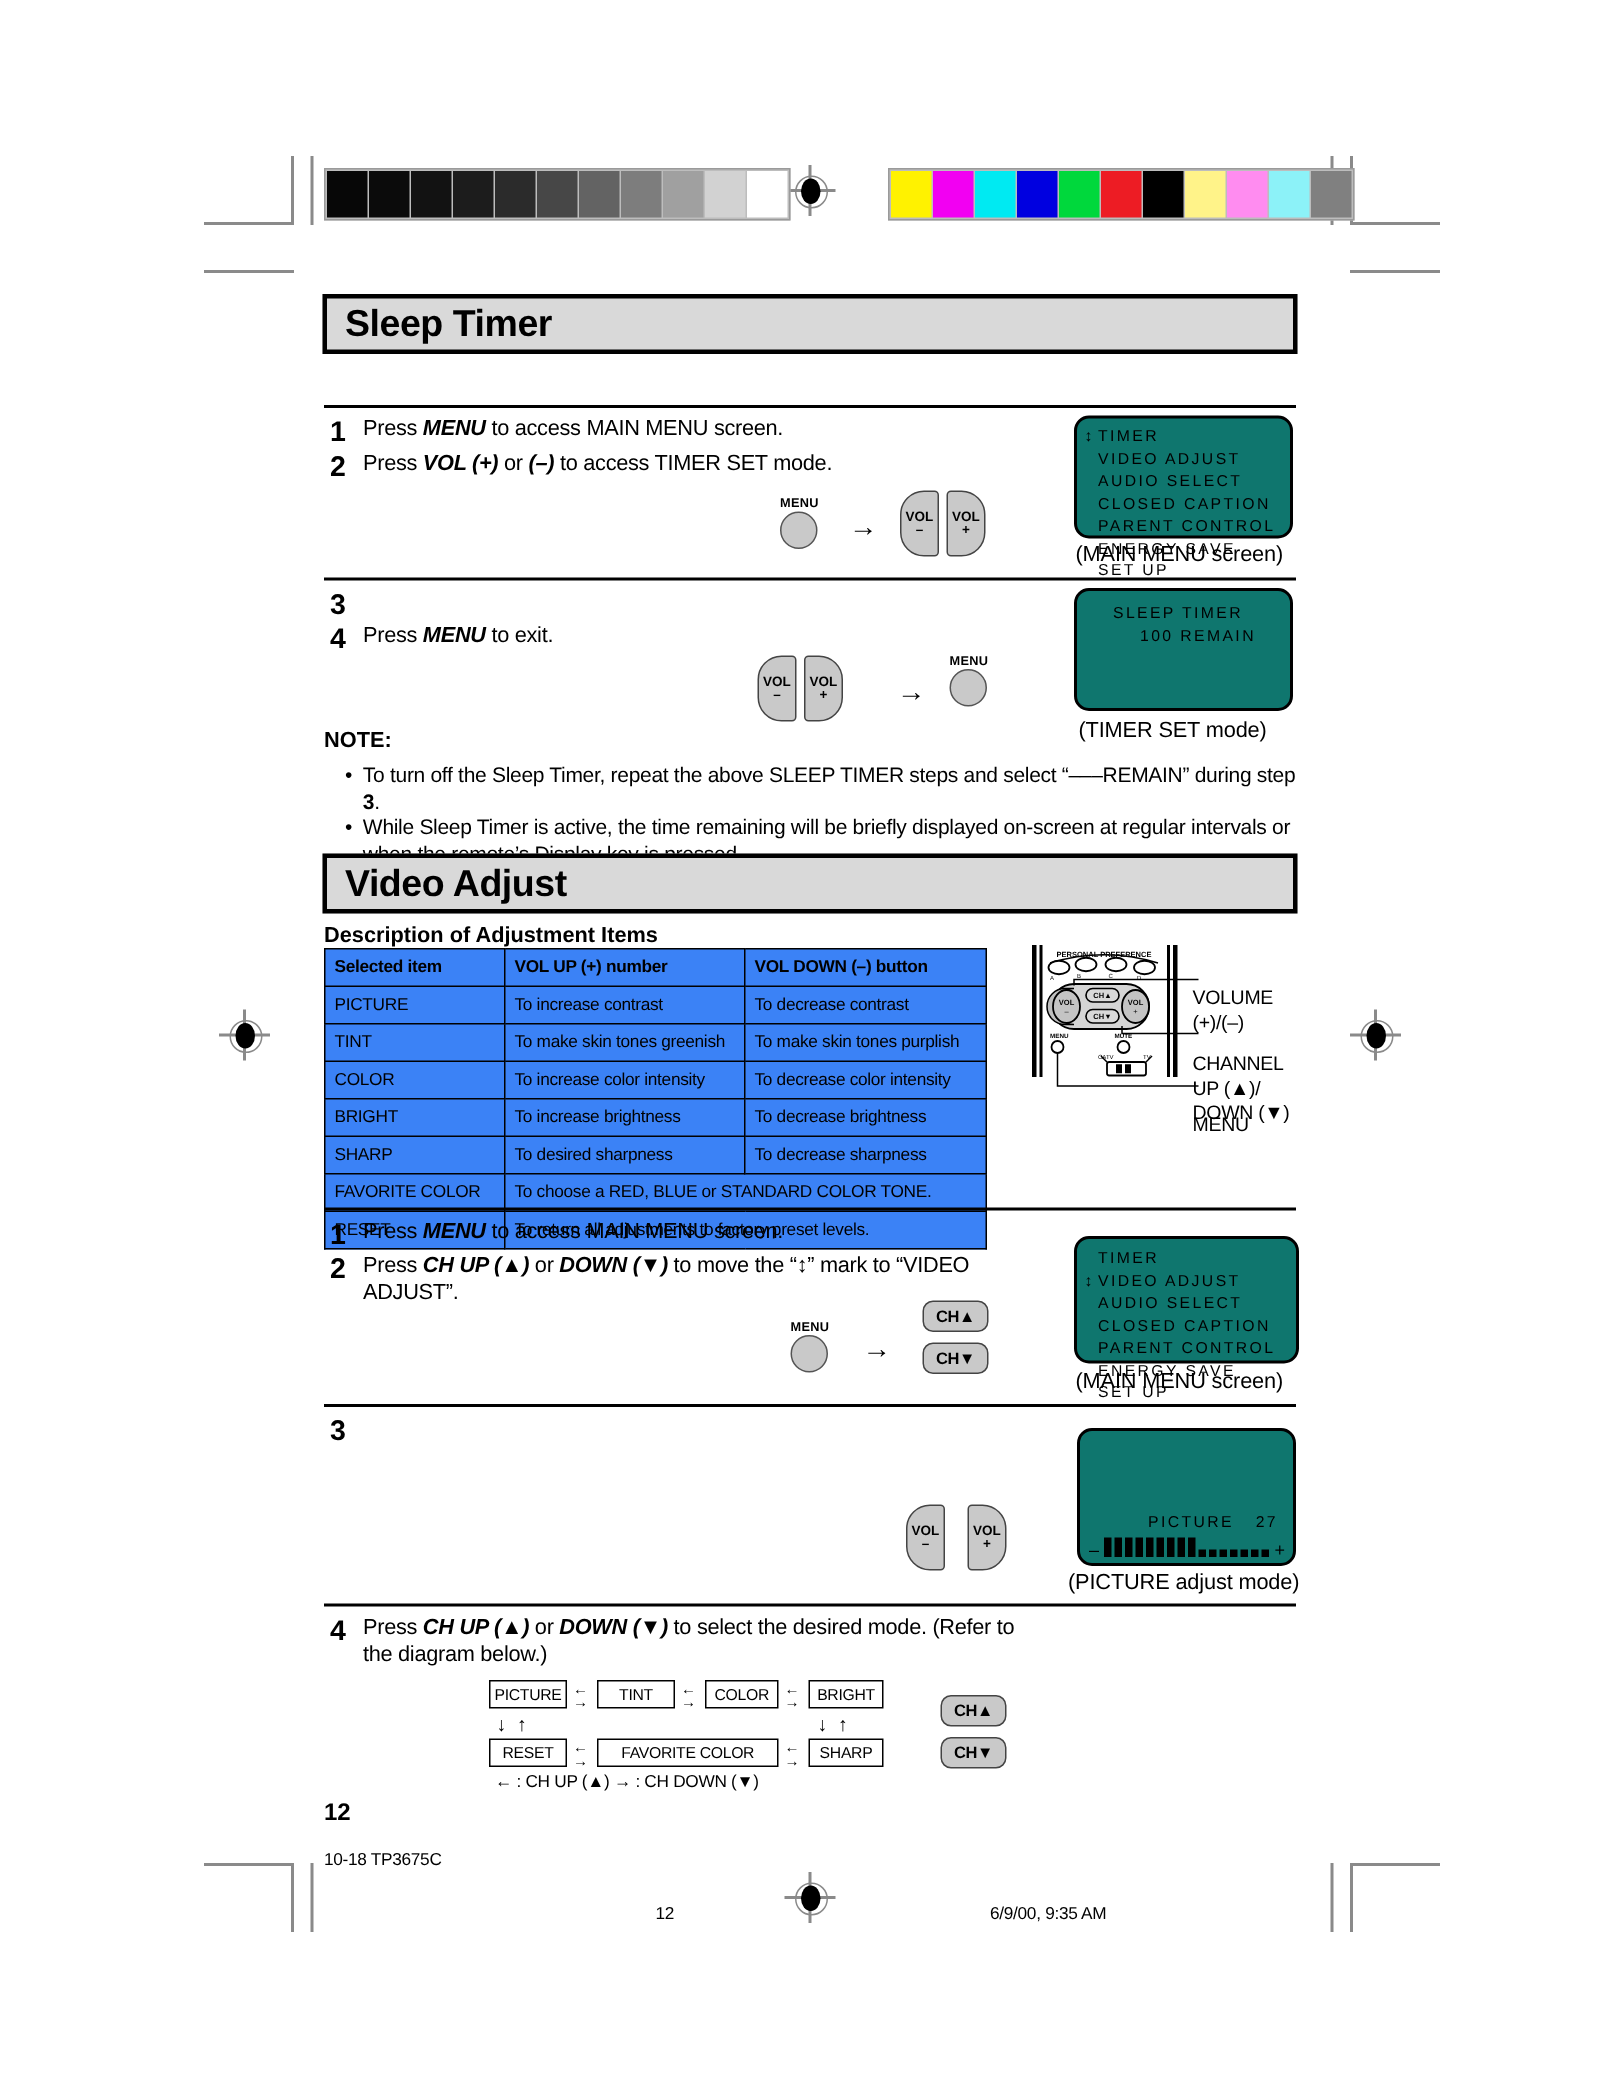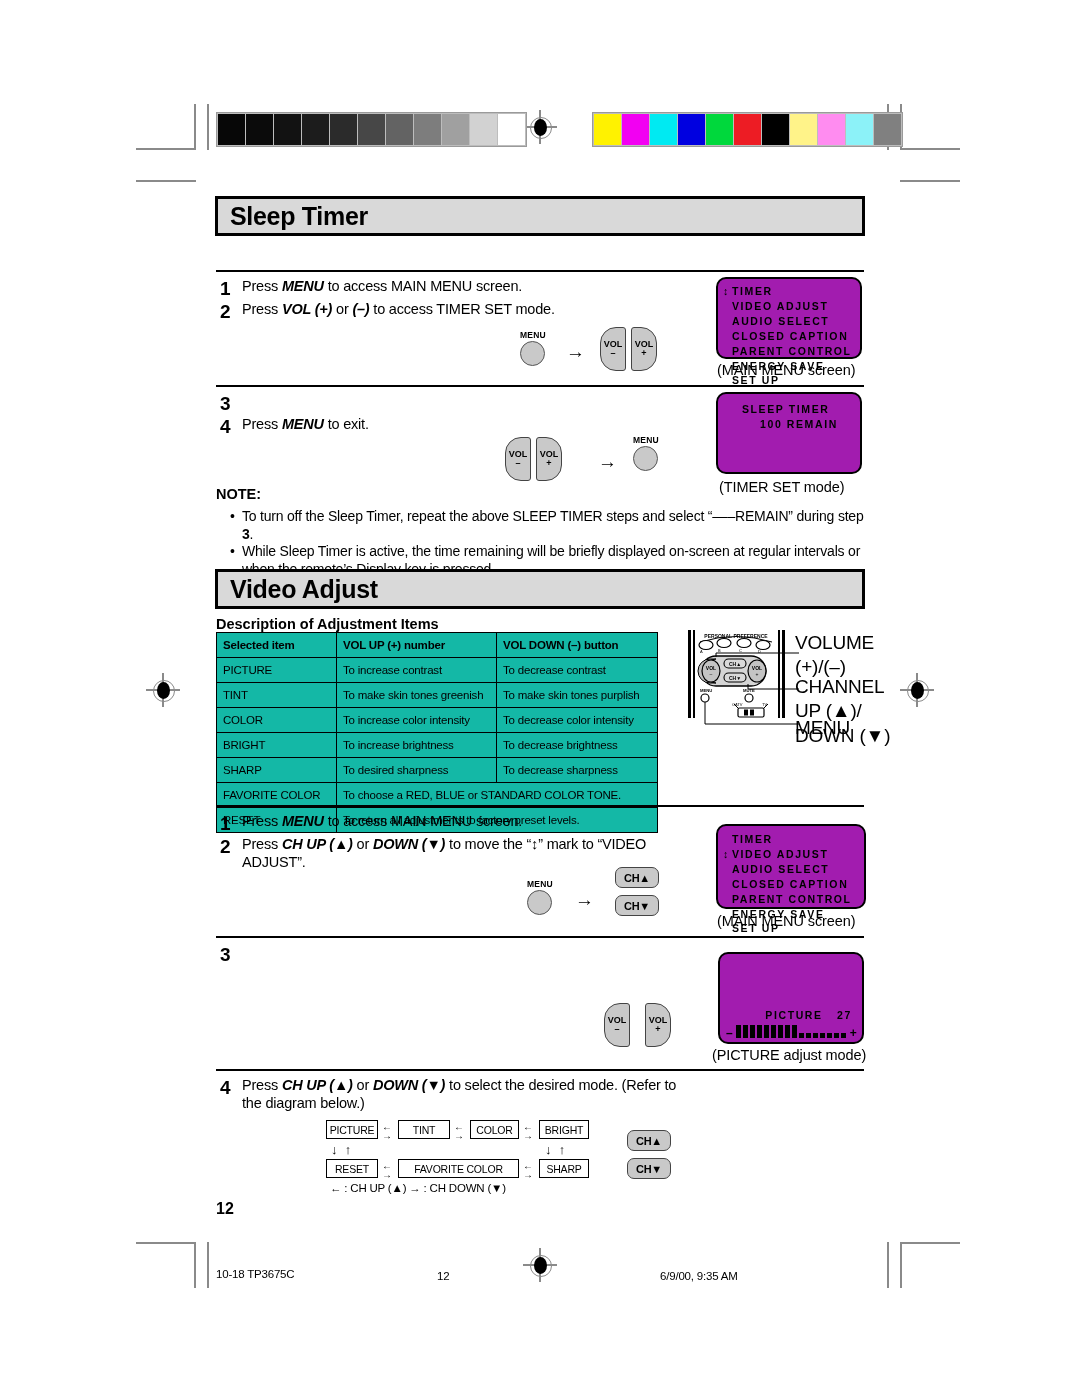--- a/index.html
+++ b/index.html
@@ -55,23 +55,22 @@
   
   .note-title { position:absolute; font-size:14.5px; font-weight:bold; }
   .note-item { position:absolute; display:flex; align-items:flex-start; gap:7px; }
   .note-item .dot { font-size:14px; line-height:1.2; flex:none; }
   .note-item .nt { font-size:14px; line-height:1.27; letter-spacing:-0.2px; }
   .note-item .nt b { font-weight:bold; }
 
   
   .osd {
     position:absolute; border:2.5px solid #000; border-radius:10px;
-    background:#a21caf; box-sizing:border-box;
+    background:#0f766e; box-sizing:border-box;
     font-family:"Liberation Sans", sans-serif;
-    font-weight:bold;
   }
   .osd .line {
     font-size:10.5px; letter-spacing:1.6px; line-height:1.42;
     white-space:pre; padding-left:14px;
   }
   .osd .line .mk { margin-left:-9px; display:inline-block; width:9px; }
   .osd-cap { position:absolute; font-size:14.5px; letter-spacing:-0.1px; }
 
   
   .pbar { position:absolute; display:flex; align-items:flex-end; gap:2px; }
@@ -96,32 +95,32 @@
   .chbtn { position:absolute; width:44px; height:21px; background:#c9c9c9;
            border:1.5px solid #444; border-radius:7px; box-sizing:border-box;
            display:flex; align-items:center; justify-content:center;
            font-size:11px; font-weight:bold; letter-spacing:-0.3px; }
   .arrowr { position:absolute; font-size:19px; line-height:1; }
 
   
   .tbl-title { position:absolute; font-size:14.5px; font-weight:bold; }
   table.adj {
     position:absolute; border-collapse:collapse; table-layout:fixed;
-    border:1.5px solid #000; background:#14b8a6;
+    border:1.5px solid #000; background:#3b82f6;
   }
   table.adj td, table.adj th {
     border:1px solid #000; padding:3px 6px;
     font-size:11.5px; text-align:left; letter-spacing:-0.2px;
     height:18px; font-weight:normal;
   }
   table.adj th { font-weight:bold; font-size:11.5px; }
 
   
   .remote { position:absolute; }
-  .callout { position:absolute; font-size:19px; line-height:1.28; letter-spacing:-0.2px; }
+  .callout { position:absolute; font-size:13px; line-height:1.28; letter-spacing:-0.2px;margin-top:26px; }
 
   
   .flowbox {
     position:absolute; border:1.5px solid #000; background:#fff;
     display:flex; align-items:center; justify-content:center;
     font-size:10.5px; letter-spacing:-0.2px; box-sizing:border-box; height:19px;
   }
   .flowarrows { position:absolute; font-size:10px; line-height:0.92; }
   .vset { position:absolute; font-size:13px; line-height:1; }
   .flowlegend { position:absolute; font-size:11.5px; letter-spacing:-0.2px; }
@@ -500,17 +499,17 @@
   <div class="flowarrows" style="left:523px;top:1161px;">←<br>→</div>
   <div class="flowbox" style="left:539px;top:1159px;width:50px;">SHARP</div>
 
   <div class="flowlegend" style="left:330px;top:1182px;">← : CH UP (▲)    → : CH DOWN (▼)</div>
 
   <div class="chbtn" style="left:627px;top:1130px;">CH▲</div>
   <div class="chbtn" style="left:627px;top:1158px;">CH▼</div>
 
   <div class="pagenum" style="left:216px;top:1200px;">12</div>
 
-  <div class="footer-txt" style="left:216px;top:1268px;">10-18 TP3675C</div>
+  <div class="footer-txt" style="left:216px;top:1234px;">10-18 TP3675C</div>
   <div class="footer-txt" style="left:437px;top:1270px;">12</div>
   <div class="footer-txt" style="left:660px;top:1270px;">6/9/00, 9:35 AM</div>
 
 </div>
 
 </body></html>

